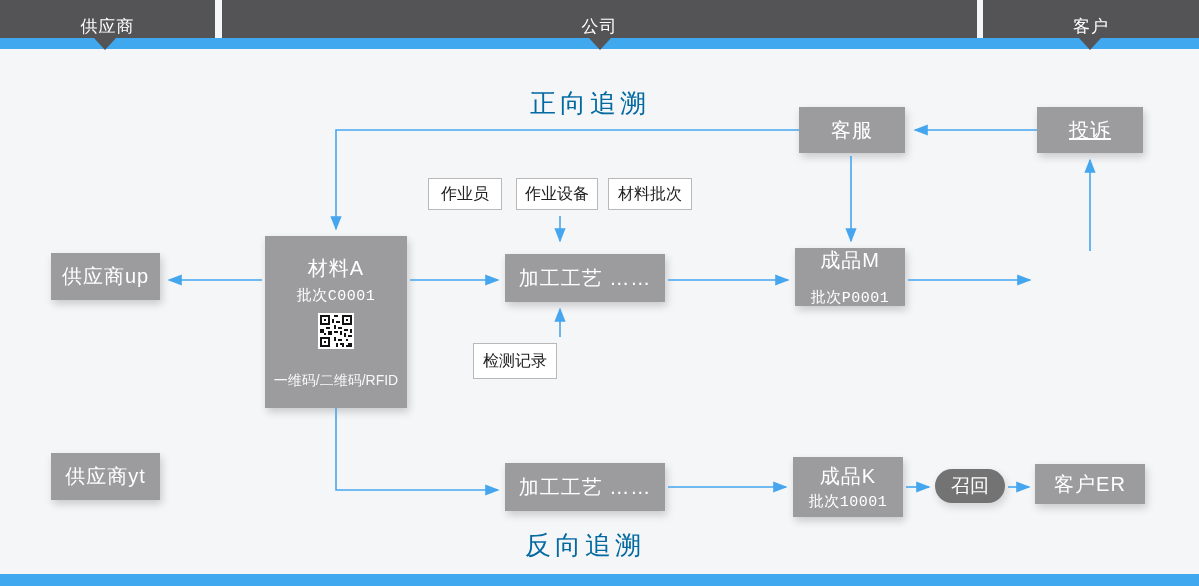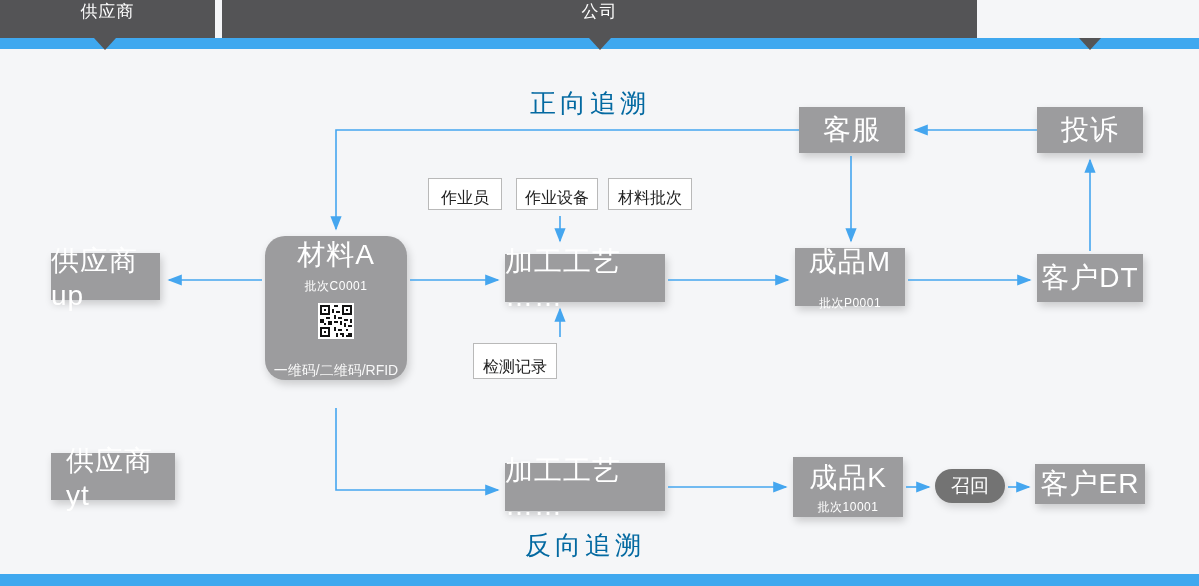--- a/index.html
+++ b/index.html
@@ -1,50 +1,53 @@
 <!DOCTYPE html>
 <html><head>
 <meta charset="utf-8">
 <style>
   html,body{margin:0;padding:0;}
   body{font-family:"Liberation Sans","DejaVu Sans",sans-serif;background:#e9eaec;}
   .stage{position:relative;width:1199px;height:586px;background:#f5f6f8;overflow:hidden;margin:0 auto;}
   
   .bar-seg{position:absolute;top:0;height:38px;background:#545456;color:#fff;font-size:17px;
-           display:flex;align-items:flex-start;justify-content:center;letter-spacing:1px;}
+           display:flex;align-items:flex-end;justify-content:center;letter-spacing:1px;}
   .blue-band{position:absolute;left:0;width:1199px;height:11px;background:#3fa8ef;}
   .tri{position:absolute;top:38px;width:0;height:0;border-left:11px solid transparent;
        border-right:11px solid transparent;border-top:12px solid #545456;z-index:3;}
   
   .flow-title{position:absolute;color:#0369a1;font-size:26px;letter-spacing:4px;text-align:center;}
   
   .gbox{position:absolute;background:#9c9c9e;color:#fff;display:flex;flex-direction:column;
         align-items:center;justify-content:center;box-shadow:2px 4px 8px rgba(0,0,0,.18);}
-  .gbox .main{font-size:28px;letter-spacing:1px;}
-  .gbox .sub{font-size:12px;margin-top:4px;letter-spacing:.5px;}
+  .gbox .main{font-size:20px;letter-spacing:1px;}
+  .gbox .sub{font-size:15px;margin-top:4px;letter-spacing:.5px;font-family:Liberation Mono, monospace;}
   .gbox .foot{font-size:14px;margin-top:23px;color:rgba(255,255,255,.92);}
   
   .tag{position:absolute;background:#fff;border:1px solid #b9b9b9;color:#222;font-size:16px;
-       display:flex;align-items:flex-end;justify-content:center;}
+       display:flex;align-items:center;justify-content:center;}
   
   .pill{position:absolute;background:#737373;color:#fff;font-size:19px;border-radius:17px;
         display:flex;align-items:center;justify-content:center;box-shadow:2px 4px 8px rgba(0,0,0,.15);}
   .qr{margin-top:8px;}
   .arrows{position:absolute;left:0;top:0;pointer-events:none;z-index:2;}
 </style>
 </head>
 <body>
 
 <div class="stage">
 
   <div class="bar-seg" style="left:0;width:215px;">
     <span>供应商</span>
   </div>
   <div class="bar-seg" style="left:222px;width:755px;">
     <span>公司</span>
+  </div>
+  <div class="bar-seg" style="left:983px;width:216px;">
+    <span>客户</span>
   </div>
   <div class="blue-band" style="top:38px;"></div>
   <div class="tri" style="left:94px;"></div>
   <div class="tri" style="left:589px;"></div>
   <div class="tri" style="left:1079px;"></div>
 
   <div class="blue-band" style="top:574px;height:12px;"></div>
 
   <div class="flow-title" style="left:490px;top:86px;width:200px;">正向追溯</div>
   <div class="flow-title" style="left:485px;top:528px;width:200px;">反向追溯</div>
@@ -69,39 +72,39 @@
       <polyline points="336,408 336,490 498,490" marker-end="url(#ah)"></polyline>
       <line x1="668" y1="487" x2="786" y2="487" marker-end="url(#ah)"></line>
       <line x1="906" y1="487" x2="929" y2="487" marker-end="url(#ah)"></line>
       <line x1="1008" y1="487" x2="1029" y2="487" marker-end="url(#ah)"></line>
     </g>
   </svg>
 
   <div class="gbox" style="left:799px;top:107px;width:106px;height:46px;">
     <span class="main">客服</span>
   </div>
-  <div class="gbox" style="left:1037px;top:107px;width:106px;height:46px;">
+  <div class="gbox" style="left:1037px;top:107px;width:106px;height:46px;text-decoration:underline;">
     <span class="main">投诉</span>
   </div>
 
   <div class="tag" style="left:428px;top:178px;width:72px;height:30px;">
     <span>作业员</span>
   </div>
   <div class="tag" style="left:516px;top:178px;width:80px;height:30px;">
     <span>作业设备</span>
   </div>
   <div class="tag" style="left:608px;top:178px;width:82px;height:30px;">
     <span>材料批次</span>
   </div>
 
   <div class="gbox" style="left:51px;top:253px;width:109px;height:47px;">
     <span class="main">供应商up</span>
   </div>
 
-  <div class="gbox" style="left:265px;top:236px;width:142px;height:144px;border-radius:20px;">
+  <div class="gbox" style="left:265px;top:236px;width:142px;height:172px;">
     <span class="main">材料A</span>
     <span class="sub">批次C0001</span>
     <svg class="qr" width="36" height="36" viewBox="0 0 18 18">
       <rect x="0" y="0" width="18" height="18" fill="#fff"></rect>
       <g fill="#111">
         <rect x="1" y="1" width="5" height="5"></rect>
           <rect x="12" y="1" width="5" height="5"></rect>
           <rect x="1" y="12" width="5" height="5"></rect>
         <rect x="8" y="1" width="2" height="1"></rect>
           <rect x="7" y="3" width="1" height="2"></rect>
@@ -143,29 +146,26 @@
 
   <div class="gbox" style="left:505px;top:254px;width:160px;height:48px;">
     <span class="main">加工工艺 ……</span>
   </div>
 
   <div class="gbox" style="left:795px;top:248px;width:110px;height:58px;gap:12px;">
     <span class="main">成品M</span>
     <span class="sub" style="margin-top:2px;">批次P0001</span>
   </div>
 
-  <div class="gbox" style="left:1037px;top:254px;width:106px;height:48px;">
-    <span class="main">客户DT</span>
-  </div>
 
   <div class="tag" style="left:473px;top:343px;width:82px;height:34px;">
     <span>检测记录</span>
   </div>
 
-  <div class="gbox" style="left:51px;top:453px;width:109px;height:47px;padding-left:15px;">
+  <div class="gbox" style="left:51px;top:453px;width:109px;height:47px;">
     <span class="main">供应商yt</span>
   </div>
 
   <div class="gbox" style="left:505px;top:463px;width:160px;height:48px;">
     <span class="main">加工工艺 ……</span>
   </div>
 
   <div class="gbox" style="left:793px;top:457px;width:110px;height:60px;">
     <span class="main">成品K</span>
     <span class="sub" style="margin-top:2px;">批次10001</span>

